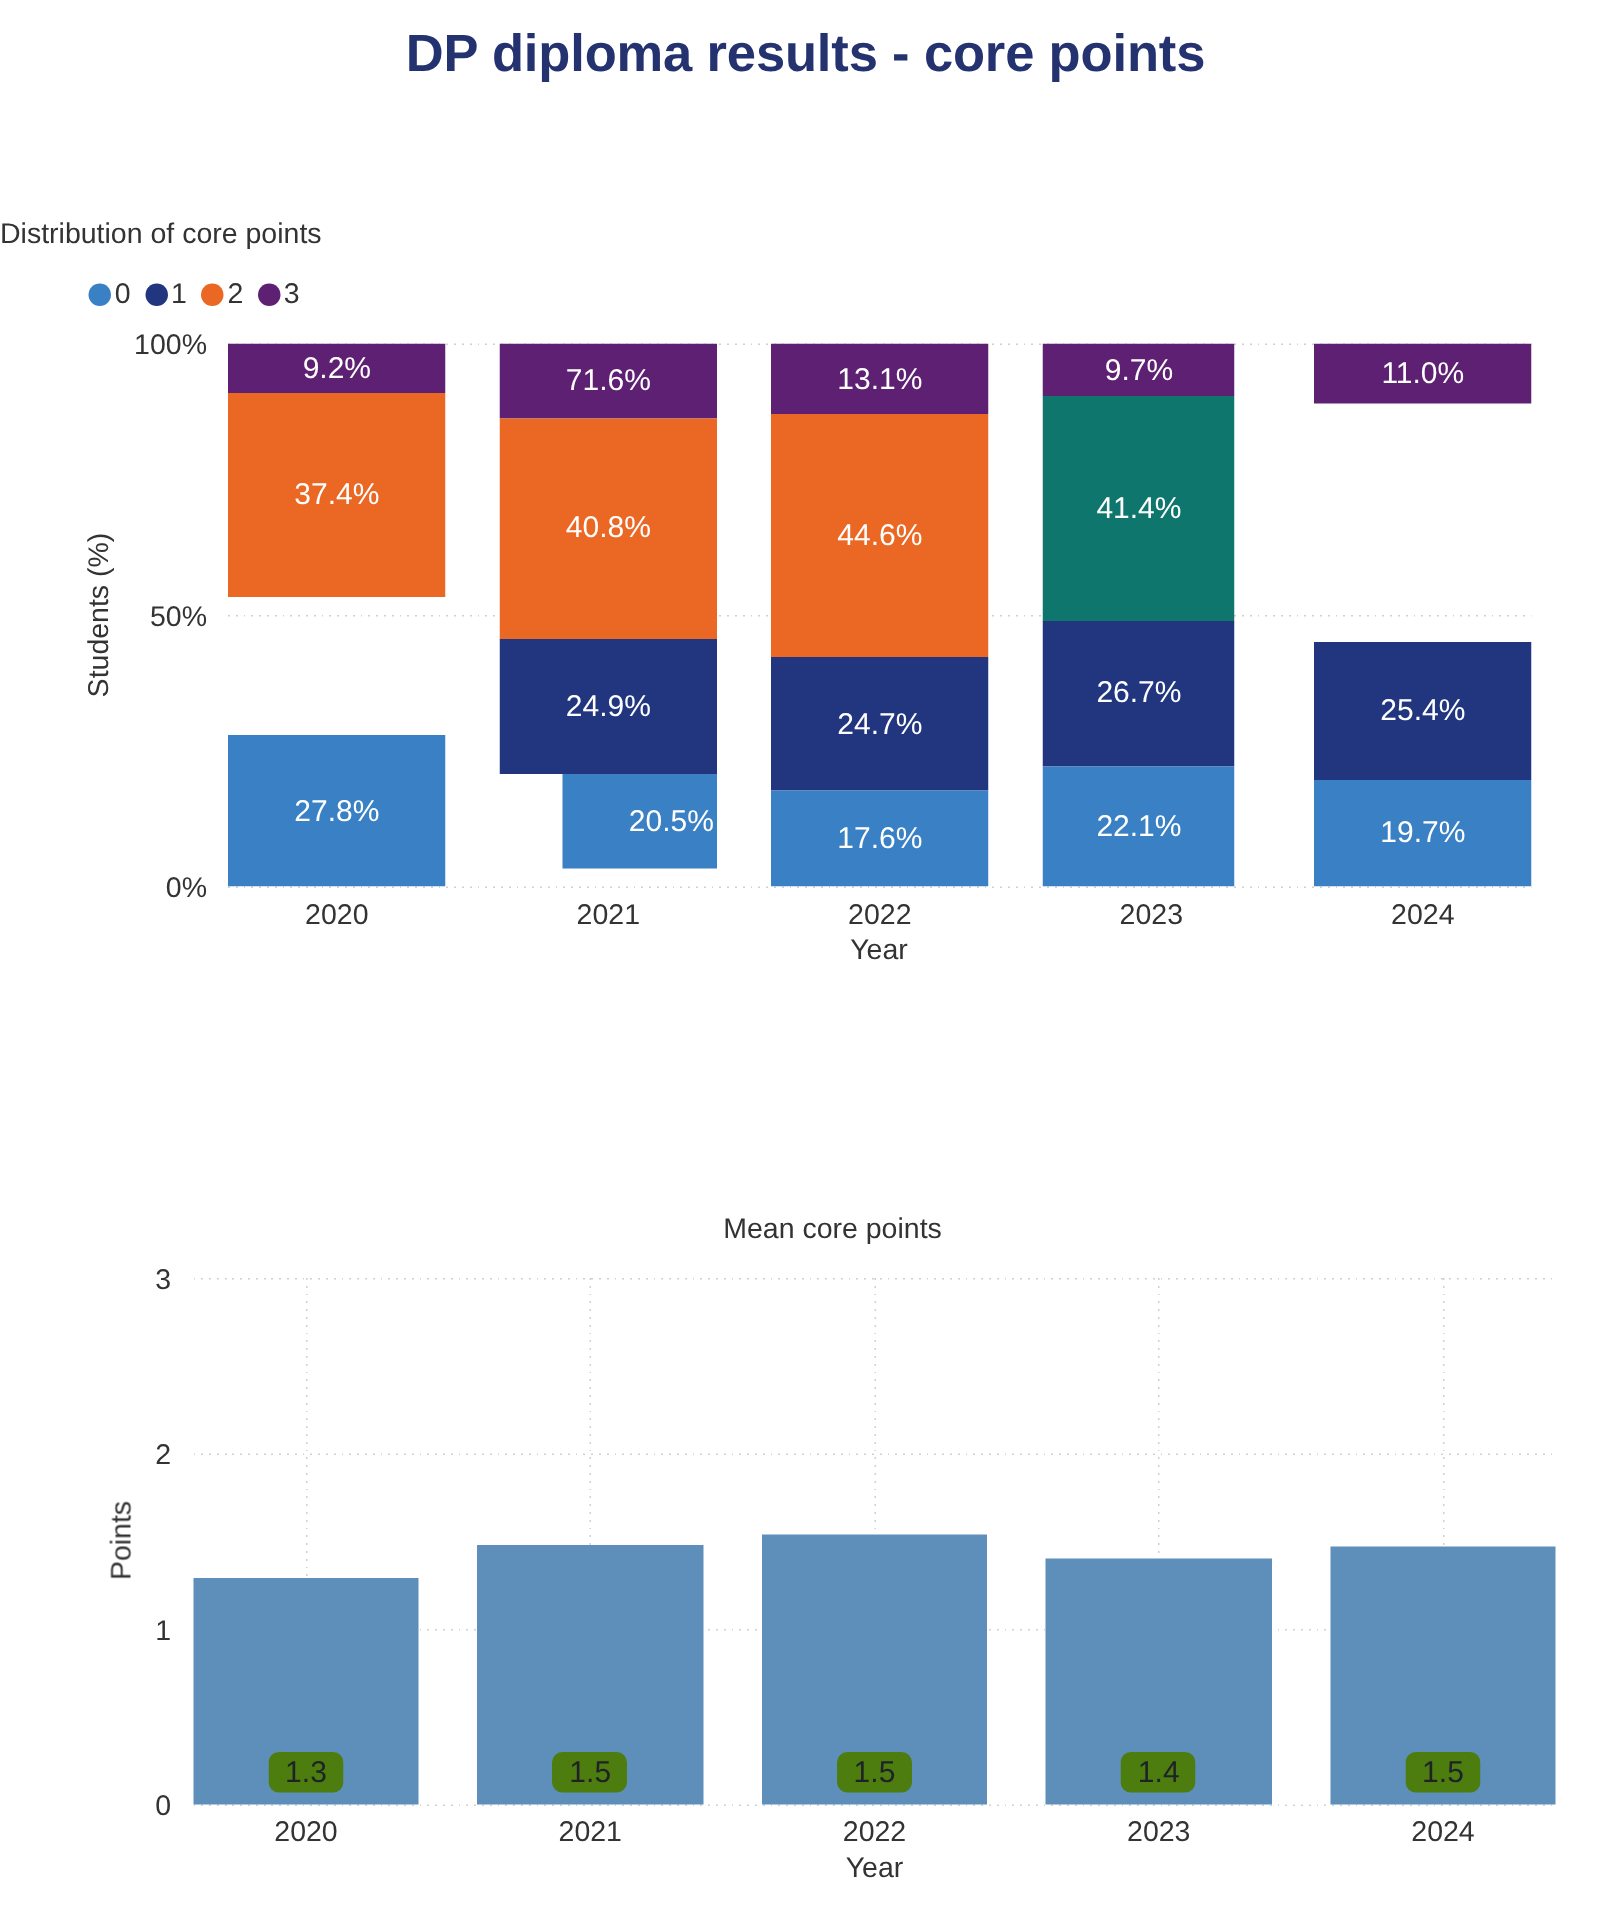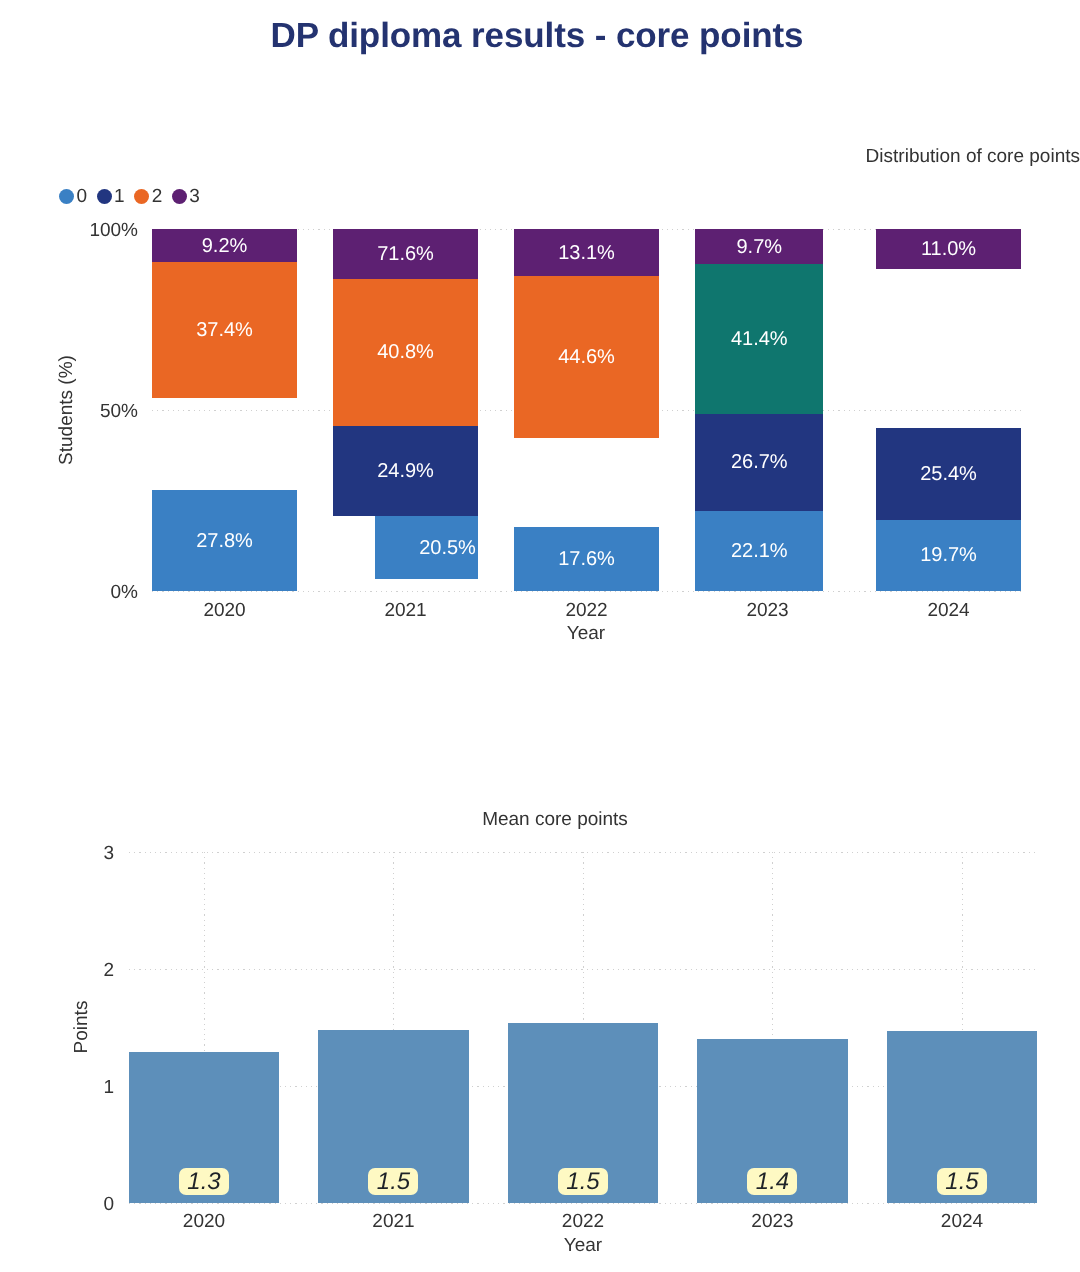--- a/index.html
+++ b/index.html
@@ -45,33 +45,33 @@
   .seg-label{font-size:20px; color:#ffffff; line-height:1; white-space:nowrap;}
 
   
   .legend{position:absolute; display:flex; align-items:center;}
   .legend-item{display:flex; align-items:center;}
   .legend-dot{width:15px;height:15px;border-radius:50%;display:block;}
   .legend-text{font-size:19px; color:#333333; line-height:1; margin-left:2.5px; margin-right:9.5px;}
 
   
   .mbar{position:absolute;}
-  .mbadge{position:absolute; background:#fef9c3; border-radius:7px;
-          font-size:24px; color:#1F2328; line-height:1;
-          display:flex; align-items:center; justify-content:center;font-style:italic;}
+  .mbadge{position:absolute; background:#4d7c0f; border-radius:7px;
+          font-size:20px; color:#1F2328; line-height:1;
+          display:flex; align-items:center; justify-content:center;}
 </style>
 </head>
 <body>
 
 <div id="page">
 
   <div class="page-title">DP diploma results - core points</div>
 
   <div class="chart chart-top" style="left: 0px; top: 0px; width: 1080px; height: 660px;">
-    <div class="chart-title" style="left: 0px; top: 146px; width: 1080px; text-align: right;">Distribution of core points</div>
+    <div class="chart-title" style="left: 0px; top: 146px; width: 1080px; text-align: left;">Distribution of core points</div>
     <div class="legend" style="left: 59px; top: 188px; height: 16px;">
         <div class="legend-item">
           <span class="legend-dot" style="background: rgb(58, 128, 196);"></span>
           <span class="legend-text">0</span>
         </div>
         <div class="legend-item">
           <span class="legend-dot" style="background: rgb(34, 54, 128);"></span>
           <span class="legend-text">1</span>
         </div>
         <div class="legend-item">
@@ -117,20 +117,23 @@
           <div class="seg" style="top: 287.428px; height: 63px; background: rgb(58, 128, 196); margin-left: 42px;">
             <span class="seg-label">20.5%</span>
           </div>
         </div>
         <div class="stack-bar" style="left: 362px; top: 0px; width: 144.5px; height: 362px;">
           <div class="seg" style="top: 0px; height: 47.422px; background: rgb(93, 32, 114);">
             <span class="seg-label">13.1%</span>
           </div>
           <div class="seg" style="top: 47.422px; height: 161.452px; background: rgb(234, 103, 36);">
             <span class="seg-label">44.6%</span>
+          </div>
+          <div class="seg" style="top: 208.874px; height: 89.414px; background: rgb(34, 54, 128);">
+            <span class="seg-label">24.7%</span>
           </div>
           <div class="seg" style="top: 298.288px; height: 63.712px; background: rgb(58, 128, 196);">
             <span class="seg-label">17.6%</span>
           </div>
         </div>
         <div class="stack-bar" style="left: 543px; top: 0px; width: 128px; height: 362px;">
           <div class="seg" style="top: 0px; height: 35.114px; background: rgb(93, 32, 114);">
             <span class="seg-label">9.7%</span>
           </div>
           <div class="seg" style="top: 35.114px; height: 149.868px; background: #0f766e;">

